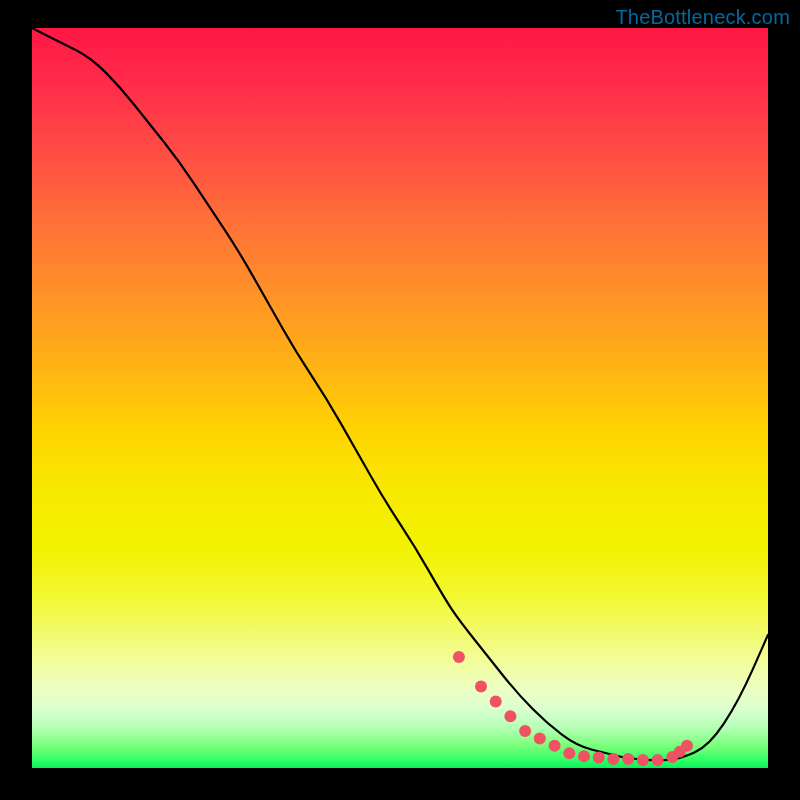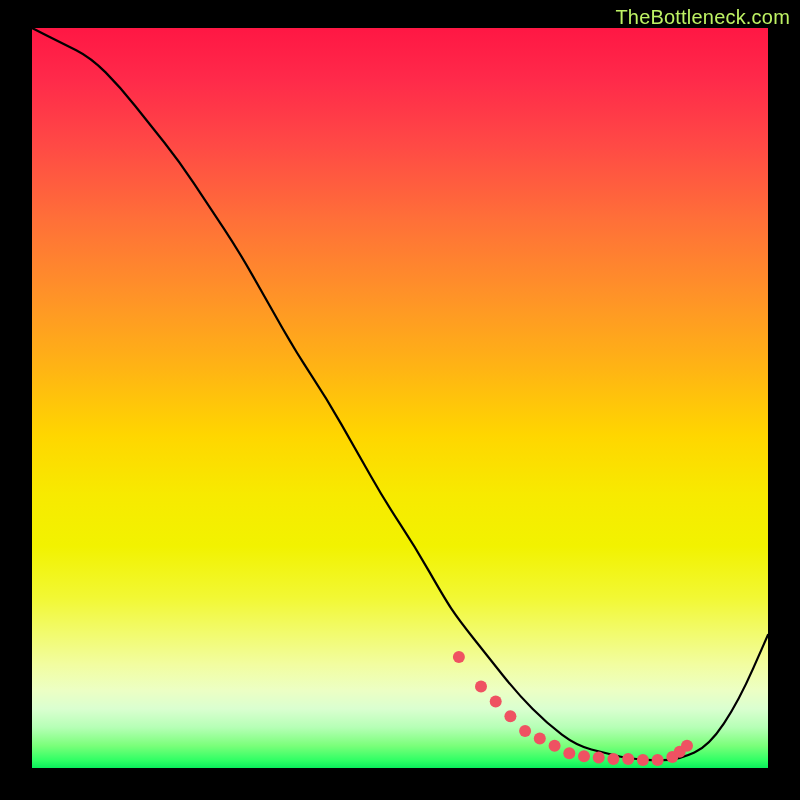--- a/index.html
+++ b/index.html
@@ -54,21 +54,21 @@
     position: absolute;
     inset: 0;
     width: 100%;
     height: 100%;
     overflow: visible;
   }
   .watermark {
     position: absolute;
     top: 6px;
     right: 10px;
-    color: #bef264;
+    color: #0369a1;
     font-size: 20px;
     font-weight: 500;
     letter-spacing: 0.2px;
   }
 </style>
 </head>
 <body>
 
 <div class="stage">
   <div class="watermark">TheBottleneck.com</div>

